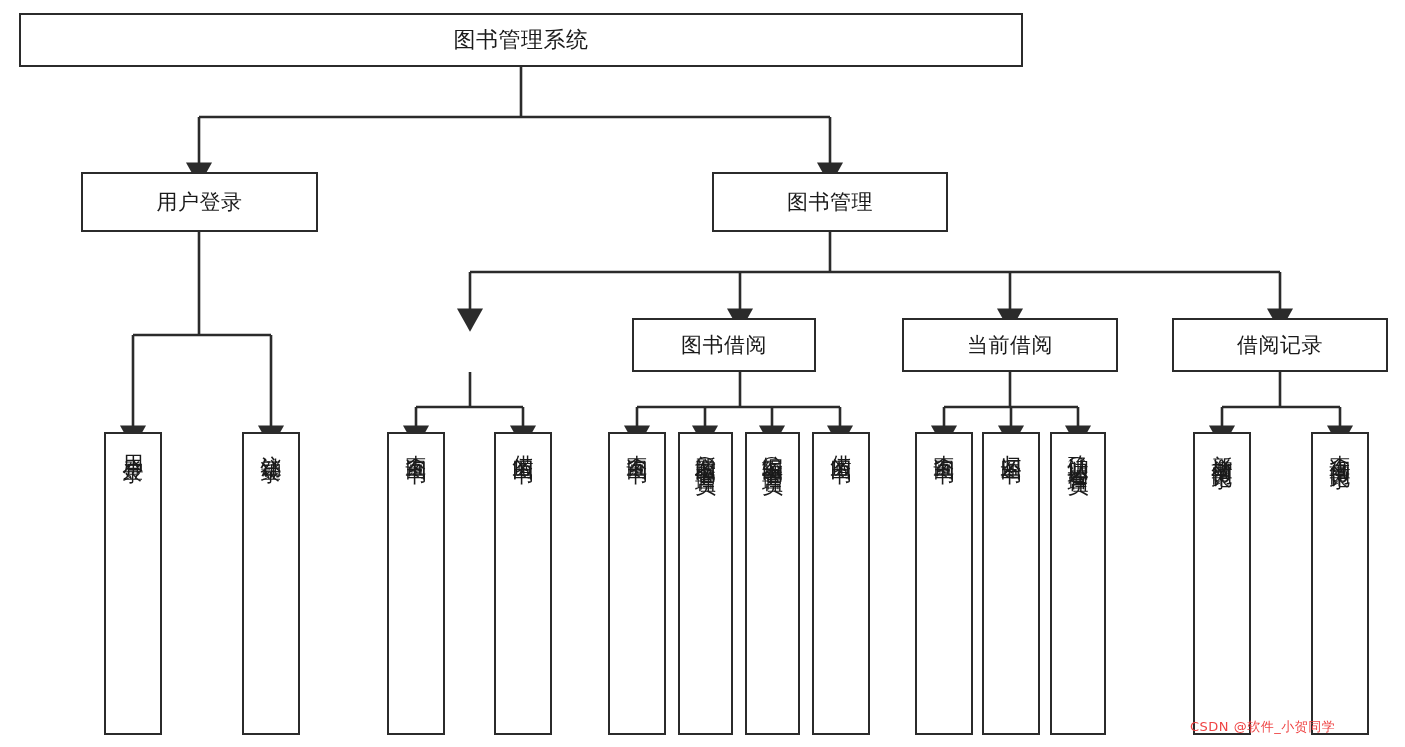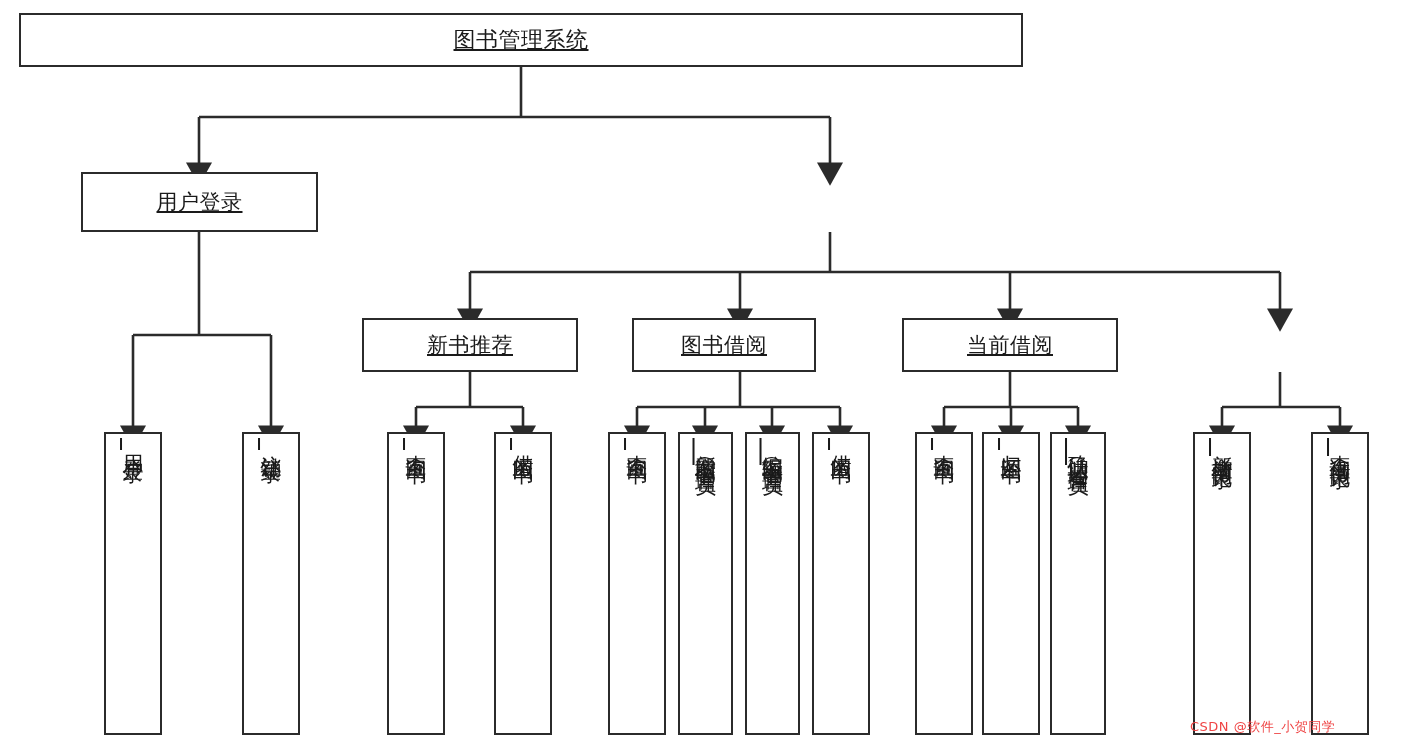--- a/index.html
+++ b/index.html
@@ -35,21 +35,20 @@
     align-items: center;
     justify-content: center;
     color: #1a1a1a;
     z-index: 2;
   }
   .node-label {
     display: block;
     text-align: center;
     line-height: 1.18;
     color: #1a1a1a;
-    text-decoration: underline;
   }
   
   .node.h .node-label {
     font-size: 21px;
     letter-spacing: 0.5px;
     white-space: nowrap;
   }
   .node.root .node-label { font-size: 22px; }
   
   .node.v {
@@ -133,30 +132,33 @@
     </g>
   </svg>
 
   <div class="node h root" style="left:19px; top:13px; width:1004px; height:54px;">
     <span class="node-label">图书管理系统</span>
   </div>
 
   <div class="node h" style="left:81px; top:172px; width:237px; height:60px;">
     <span class="node-label">用户登录</span>
   </div>
-
-  <div class="node h" style="left:362px; top:318px; width:216px; height:54px;">
-    <span class="node-label">新书推荐</span>
-  </div>
+  <div class="node h" style="left:712px; top:172px; width:236px; height:60px;">
+    <span class="node-label">图书管理</span>
+  </div>
+
   <div class="node h" style="left:632px; top:318px; width:184px; height:54px;">
     <span class="node-label">图书借阅</span>
   </div>
   <div class="node h" style="left:902px; top:318px; width:216px; height:54px;align-items:center;">
     <span class="node-label">当前借阅</span>
   </div>
+  <div class="node h" style="left:1172px; top:318px; width:216px; height:54px;">
+    <span class="node-label">借阅记录</span>
+  </div>
 
   <div class="node v" style="left:104px; top:432px; width:58px; height:303px;">
     <span class="node-label">用户登录</span>
   </div>
   <div class="node v" style="left:242px; top:432px; width:58px; height:303px;">
     <span class="node-label">注销登录</span>
   </div>
 
   <div class="node v" style="left:387px; top:432px; width:58px; height:303px;">
     <span class="node-label">查询图书</span>

